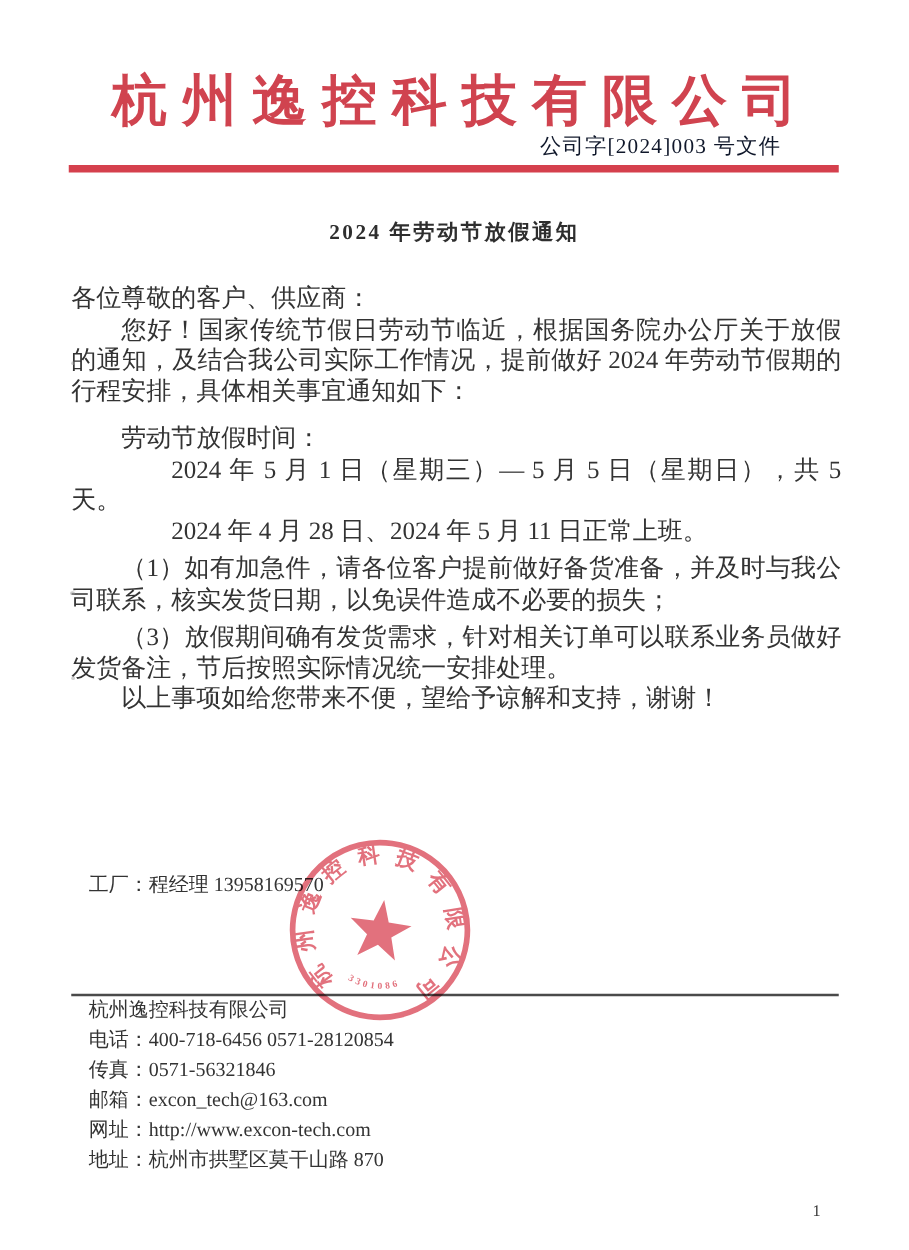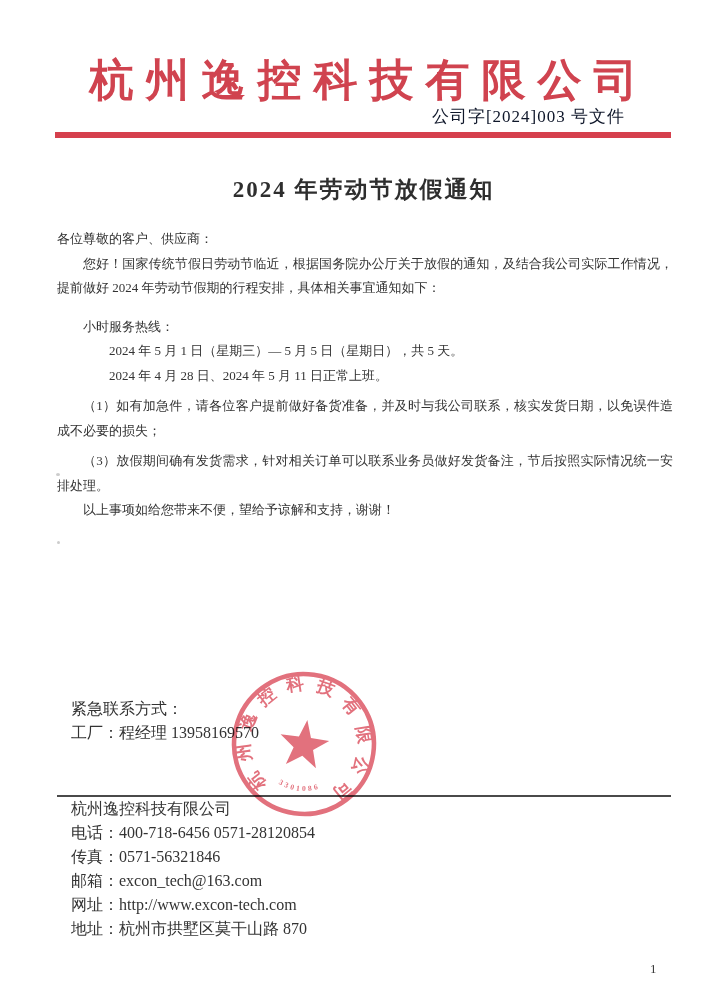--- a/index.html
+++ b/index.html
@@ -29,28 +29,28 @@
   }
   .red-rule {
     position: absolute; top: 121px; left: 55px;
     width: 616px; height: 6px;
     background: #d5404d;
   }
   .title {
     position: absolute; top: 163px; left: 0; width: 727px;
     margin: 0;
     text-align: center;
-    font-size: 23px; font-weight: 700;
+    font-size: 17px; font-weight: 700;
     letter-spacing: 2px;
     color: #2e2e2e;
   }
 
   .body-block {
     position: absolute; top: 216px; left: 57px; width: 616px;
-    font-size: 13px; line-height: 24.5px;
+    font-size: 20px; line-height: 24.5px;
     text-align: justify;
   }
   .body-block p { margin: 0; }
   .ind2 { text-indent: 2em; }
   .ind4 { text-indent: 4em; font-family: Liberation Serif, serif; }
   .gap-sm { margin-top: 14px !important; }
   .gap-lg { margin-top: 37px !important; }
   .gap-xs { margin-top: 6px !important; }
 
   .emergency-block {
@@ -99,30 +99,29 @@
 
   <div class="doc-number">公司字[2024]003 号文件</div>
 
   <div class="red-rule"></div>
 
   <h1 class="title">2024 年劳动节放假通知</h1>
 
   <div class="body-block">
     <p>各位尊敬的客户、供应商：</p>
     <p class="ind2">您好！国家传统节假日劳动节临近，根据国务院办公厅关于放假的通知，及结合我公司实际工作情况，提前做好 2024 年劳动节假期的行程安排，具体相关事宜通知如下：</p>
-    <p class="ind2 gap-sm">小时服务热线：</p>
+    <p class="ind2 gap-sm">劳动节放假时间：</p>
     <p class="ind4">2024 年 5 月 1 日（星期三）— 5 月 5 日（星期日），共 5 天。</p>
     <p class="ind4">2024 年 4 月 28 日、2024 年 5 月 11 日正常上班。</p>
     <p class="ind2 gap-xs">（1）如有加急件，请各位客户提前做好备货准备，并及时与我公司联系，核实发货日期，以免误件造成不必要的损失；</p>
     <p class="ind2 gap-xs">（3）放假期间确有发货需求，针对相关订单可以联系业务员做好发货备注，节后按照实际情况统一安排处理。</p>
     <p class="ind2">以上事项如给您带来不便，望给予谅解和支持，谢谢！</p>
   </div>
 
   <div class="emergency-block">
-    <p>紧急联系方式：</p>
     <p>工厂：程经理 13958169570</p>
   </div>
 
   <div class="footer-divider"></div>
 
   <div class="footer-block">
     <p>杭州逸控科技有限公司</p>
     <p>电话：400-718-6456  0571-28120854</p>
     <p>传真：0571-56321846</p>
     <p>邮箱：excon_tech@163.com</p>

